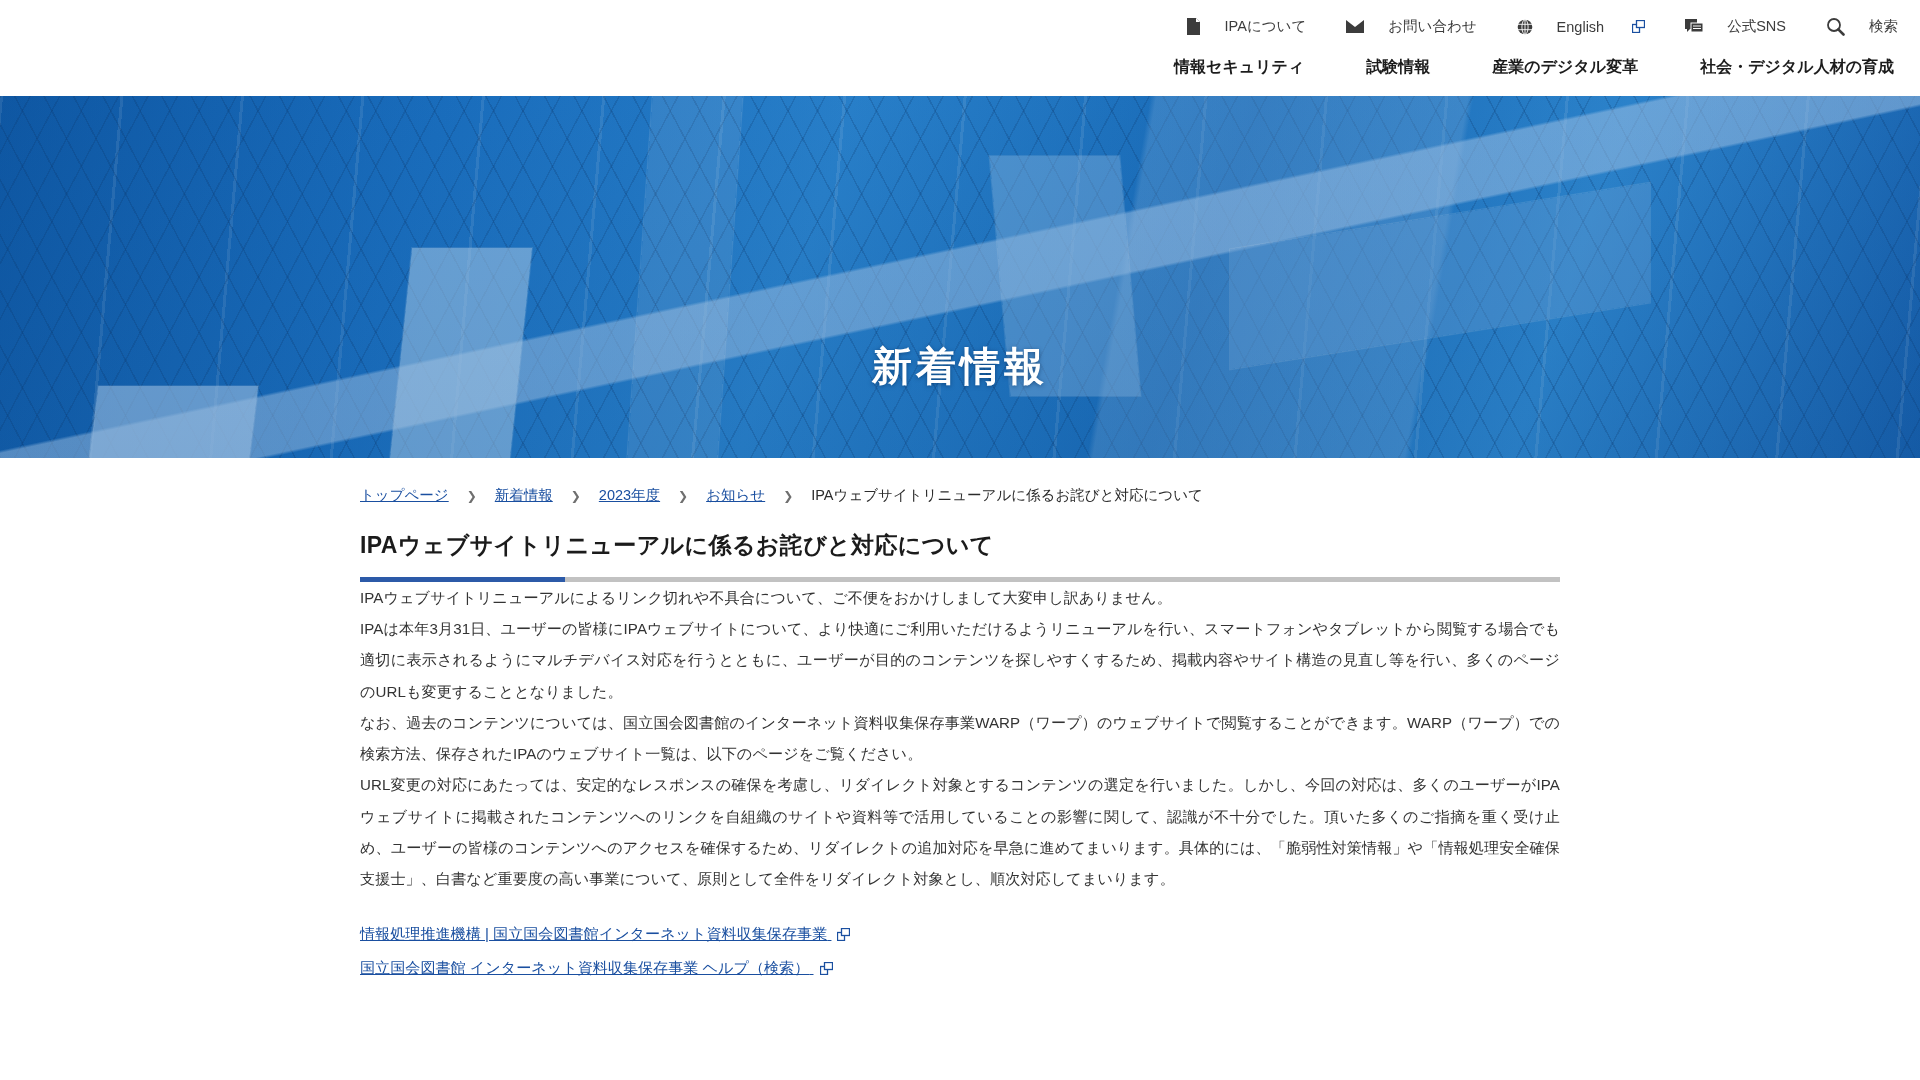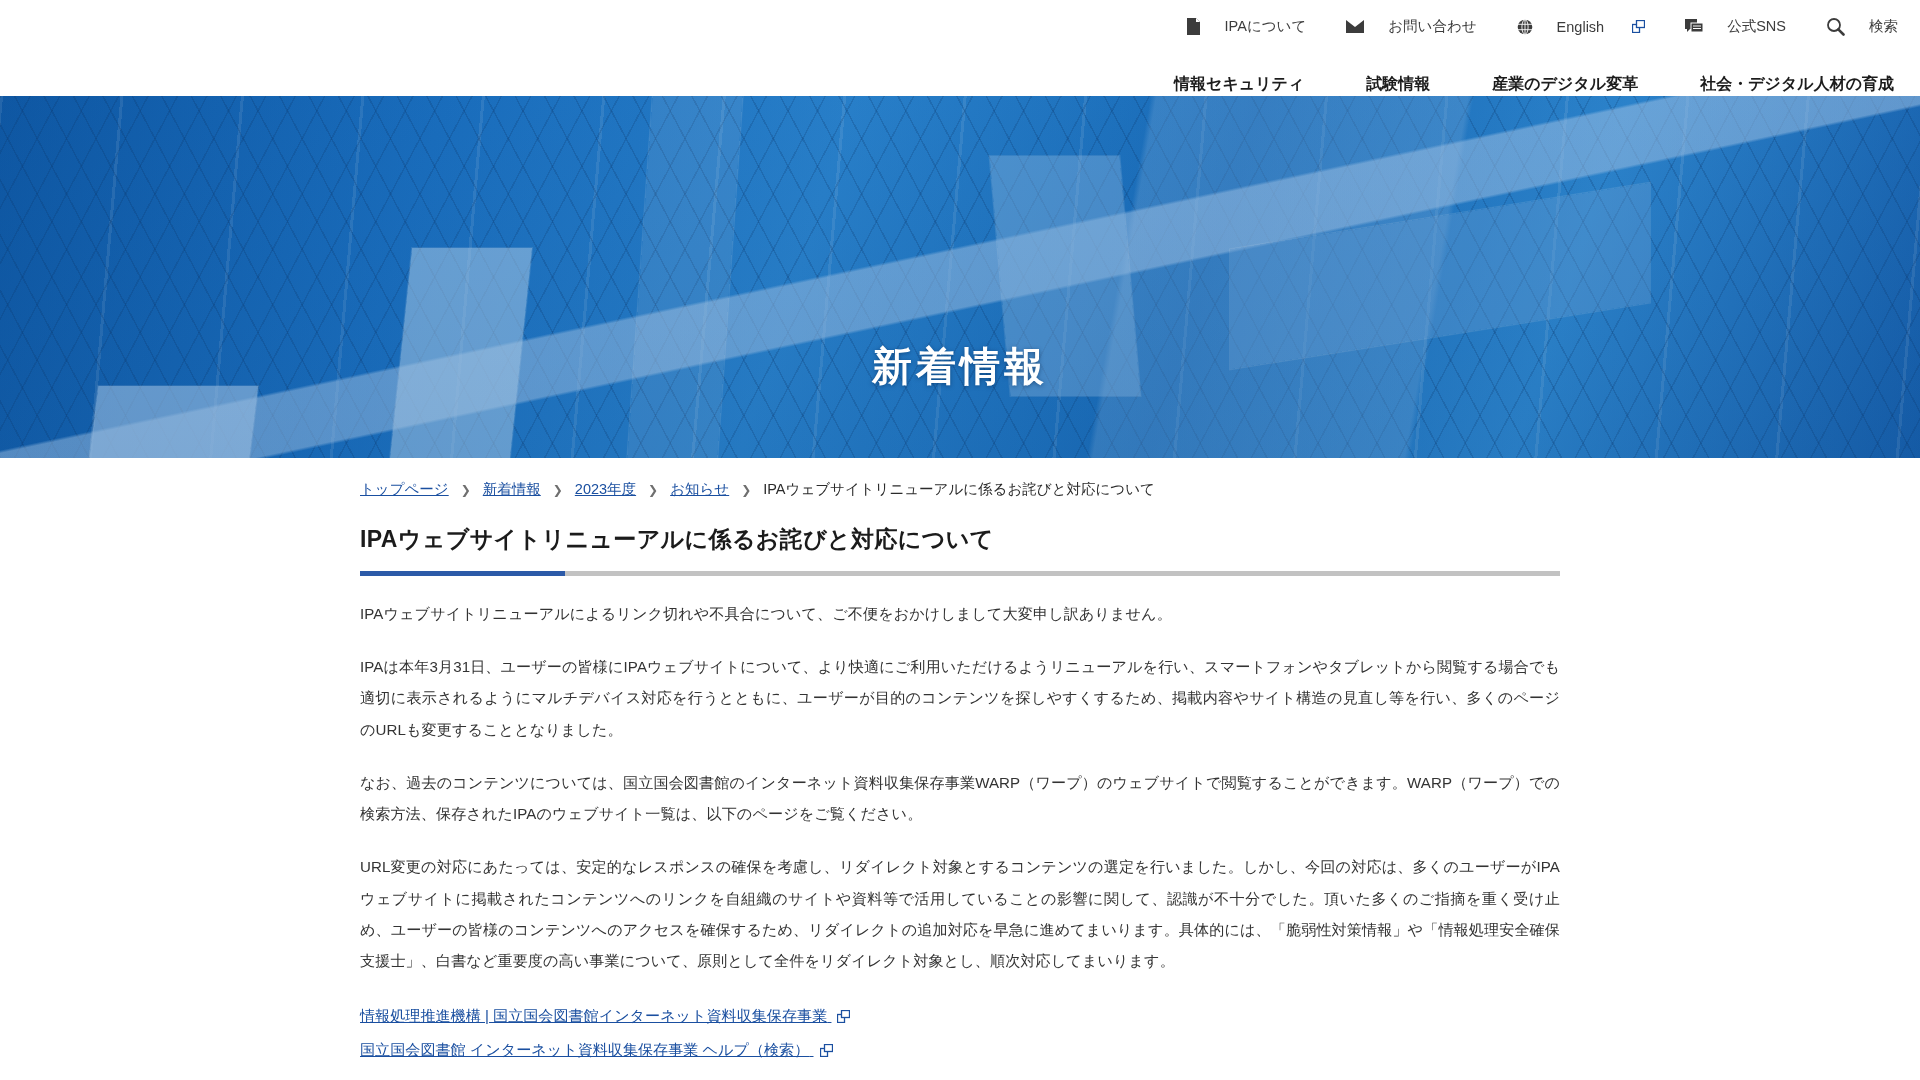--- a/index.html
+++ b/index.html
@@ -34,21 +34,21 @@
   .util-nav {
     position: absolute; right: 22px; top: 17px;
     display: flex; align-items: center; gap: 40px;
     font-size: 14.5px; color: #3c3c3c;
   }
   .util-item { display: flex; align-items: center; gap: 24px; cursor: pointer; white-space: nowrap; }
   .util-item .ico { display: inline-flex; align-items: center; justify-content: center; }
   .ext-mark { margin-left: 4px; display: inline-flex; }
 
   .main-nav {
-    position: absolute; right: 26px; top: 74px;
+    position: absolute; right: 26px; top: 57px;
     display: flex; align-items: center; gap: 62px;
     font-size: 16px; font-weight: 700; color: #1c1c1c;
   }
   .main-nav span { cursor: pointer; white-space: nowrap; }
 
   
   .hero {
     position: relative; width: 1920px; height: 362px; overflow: hidden;
     background: #1565b8;
   }
@@ -80,38 +80,38 @@
     position: absolute; left: 0; right: 0; top: 243px; text-align: center;
     color: #ffffff; font-size: 40px; font-weight: 700; letter-spacing: 4px;
     text-shadow: 0 1px 4px rgba(0,40,85,0.55);
   }
 
   
   .content { position: relative; width: 1920px; padding: 0; }
   .inner { width: 1200px; margin: 0 auto; }
 
   .breadcrumb {
-    display: flex; align-items: center; gap: 10px; flex-wrap: nowrap;
-    padding-top: 22px; font-size: 14.5px; color: #333333;
+    display: flex; align-items: center; gap: 16px; flex-wrap: nowrap;
+    padding-top: 28px; font-size: 14.5px; color: #333333;
   }
   .bc-link { color: #1a4fa0; text-decoration: underline; cursor: pointer; white-space: nowrap; }
   .bc-sep { color: #6f6f6f; font-size: 12px; padding: 0 2px; }
   .bc-current { color: #2b2b2b; white-space: nowrap; }
 
   .page-title {
     margin-top: 26px; font-size: 23px; font-weight: 700; color: #1b1b1b;
     letter-spacing: 0.4px; line-height: 1.3;
   }
   .title-rule { margin-top: 16px; height: 5px; width: 1200px; background: #c2c2c2; position: relative; }
   .title-rule::before {
     content: ""; position: absolute; left: 0; top: 0; height: 5px; width: 205px; background: #2c5aa8;
   }
 
   .para {
-    margin-top: 22px; font-size: 15.1px; line-height: 2.07; color: #333333;
+    font-size: 15.1px; line-height: 2.07; color: #333333;
     text-align: justify; letter-spacing: 0.1px;
   }
 
   .links { margin-top: 24px; }
   .doc-link {
     display: block; color: #1a4fa0; text-decoration: underline; font-size: 15.1px;
     line-height: 2.1; cursor: pointer;
   }
   .doc-link .ext-ico { margin-left: 6px; vertical-align: -2px; display: inline-block; }
 </style>

